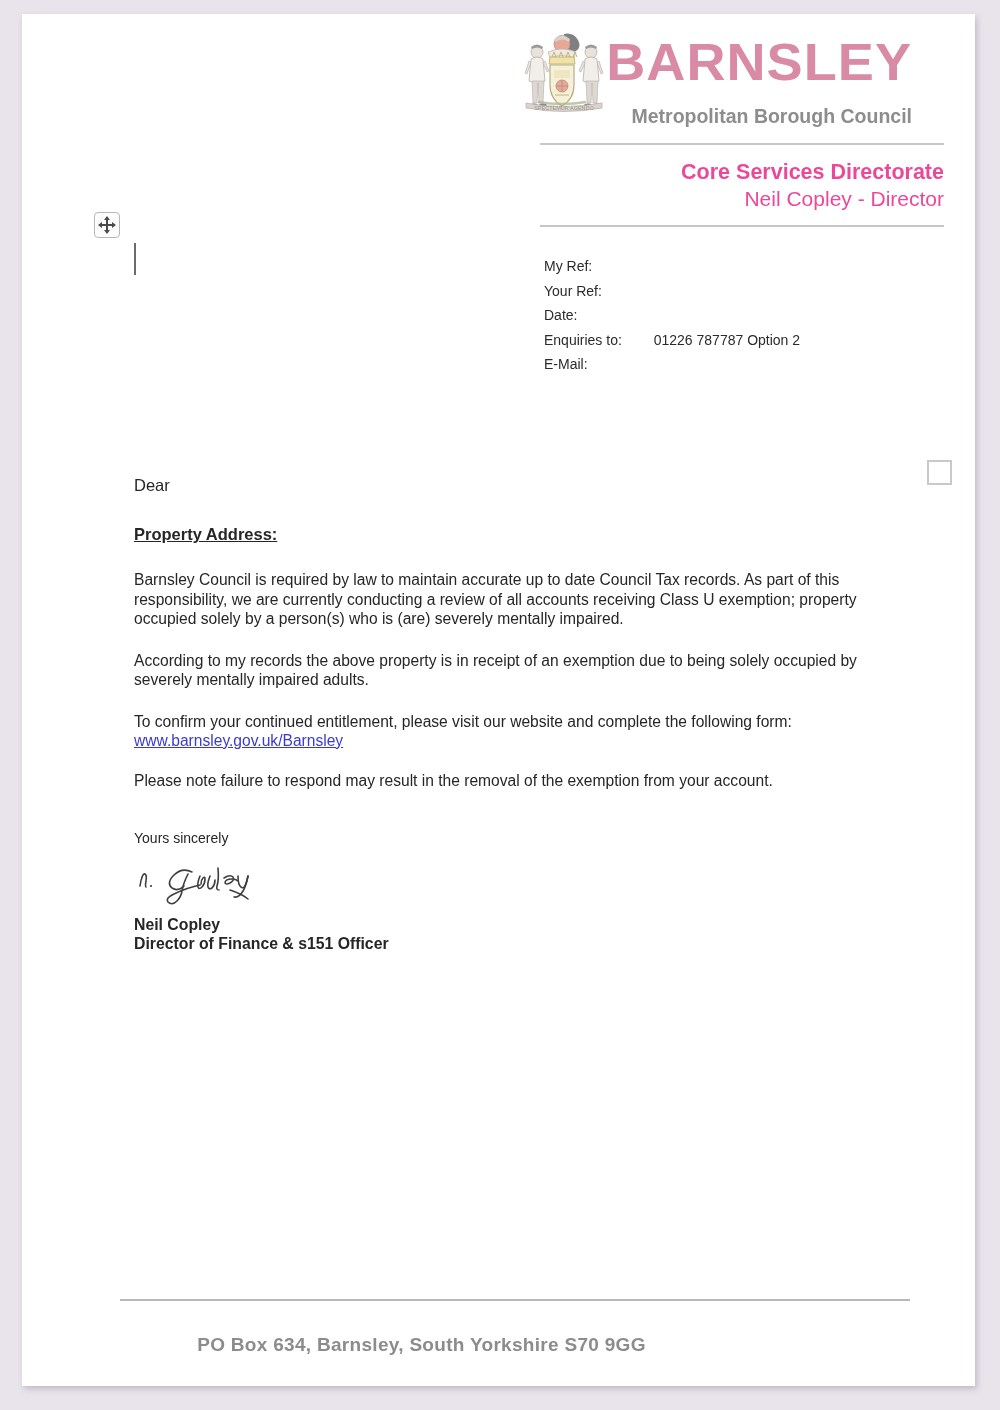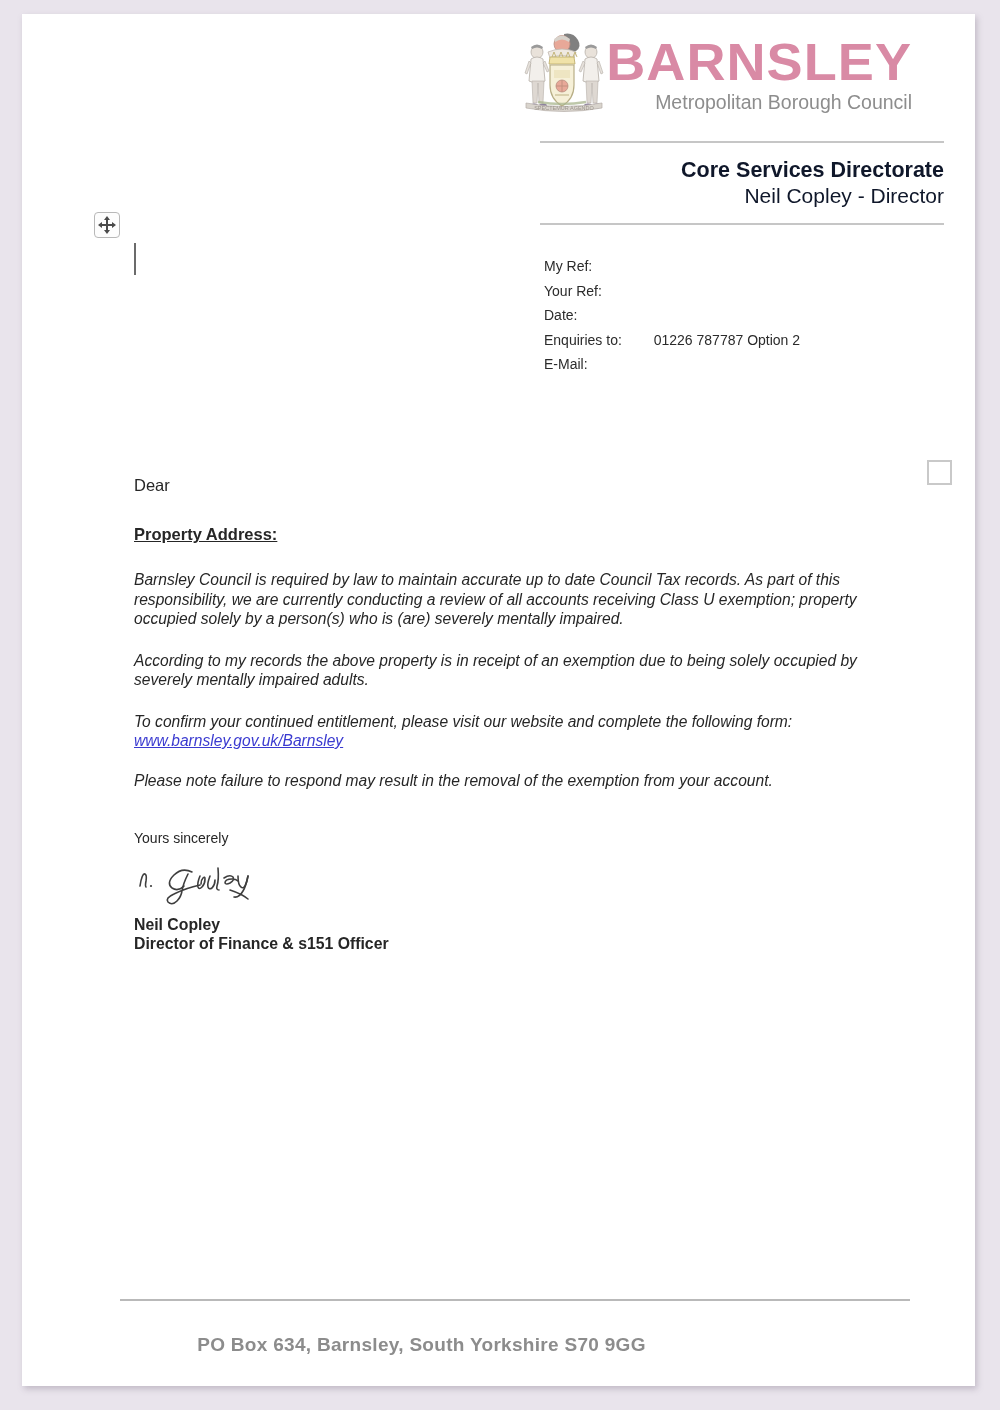--- a/index.html
+++ b/index.html
@@ -78,37 +78,37 @@
     color: #d98aa5;
     letter-spacing: 1px;
     line-height: 0.95;
     text-align: right;
     white-space: nowrap;
     transform: scaleX(1.04);
     transform-origin: right center;
   }
   .wordmark-sub {
     font-size: 19.5px;
-    font-weight: normal;
+    font-weight: bold;
     color: #8d8d8d;
     text-align: right;
-    margin-top: 4px;
+    margin-top: 18px;
     white-space: nowrap;
   }
 
   .rule {
     height: 2px;
     background: #c6c6c6;
     margin: 15px 0 0 22px;
   }
 
   .dept-block {
     text-align: right;
     margin-top: 14px;
-    color: #0f172a;
+    color: #ec4899;
   }
   .dept-line-1, .dept-line-2 {
     font-size: 21.5px;
     font-weight: bold;
     line-height: 1.22;
   }
   .dept-line-3 {
     font-size: 21px;
     font-weight: normal;
     line-height: 1.22;
@@ -148,21 +148,20 @@
     font-size: 16.5px;
     font-weight: bold;
     text-decoration: underline;
     margin: 0 0 26px 0;
   }
   .para {
     font-size: 15.6px;
     line-height: 19.5px;
     margin: 0 0 22px 0;
     text-align: left;
-    font-style: italic;
   }
   .para.tight { margin-bottom: 20px; }
   .link {
     color: #3a3ad0;
     text-decoration: underline;
   }
 
   .signoff {
     font-size: 14px;
     margin: 40px 0 12px 0;

